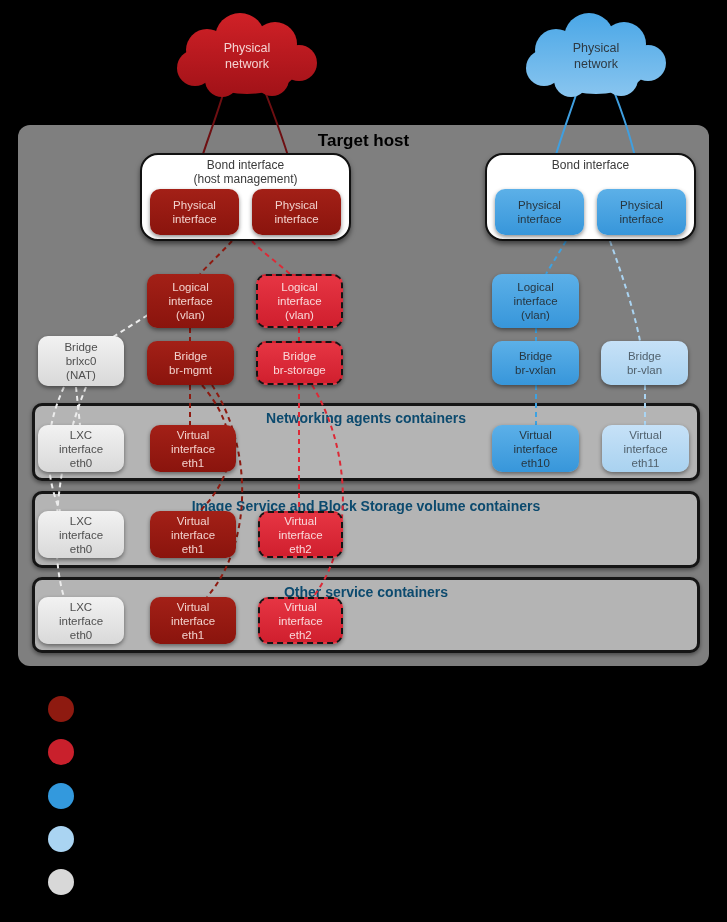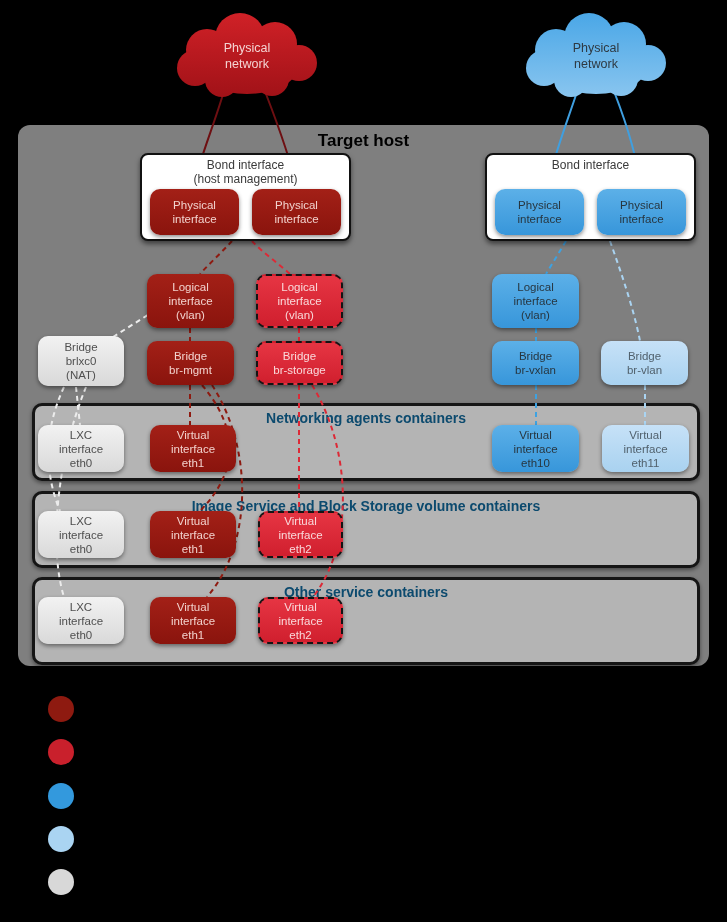--- a/index.html
+++ b/index.html
@@ -25,21 +25,21 @@
         box-shadow:0 2px 4px rgba(0,0,0,.45);box-sizing:border-box;}
   .style-darkred{background:linear-gradient(#a32017,#8a140d);color:#f2d2cd;}
   .style-red{background:linear-gradient(#e63543,#d01f2e);color:#f9d8da;
              border:2.5px dashed #141414;}
   .style-blue{background:linear-gradient(#5cb0e8,#3796da);color:#273640;}
   .style-lightblue{background:linear-gradient(#c6e1f7,#a9d2f0);color:#51616d;}
   .style-gray{background:linear-gradient(#f2f2f2,#d9d9d9);color:#4f4f4f;}
 
   
   .bond{width:211px;height:88px;background:#fff;border:2.5px solid #111;
-        border-radius:8px;box-sizing:border-box;box-shadow:0 3px 5px rgba(0,0,0,.5);}
+        border-radius:18px;box-sizing:border-box;box-shadow:0 3px 5px rgba(0,0,0,.5);}
   .bond-title{position:absolute;left:0;top:3px;width:100%;text-align:center;
         font-size:12px;line-height:14px;color:#3a3a3a;white-space:pre-line;}
   .bond .node{position:absolute;width:89px;height:46px;}
 
   .cloud-label{width:112px;text-align:center;font-size:12.5px;line-height:16px;
         white-space:pre-line;}
   .cloud-label.red{color:#f4d3d2;}
   .cloud-label.blue{color:#2e3942;}
 
   .legend-dot{width:26px;height:26px;border-radius:50%;left:48px;}
@@ -94,21 +94,21 @@
   <div class="host">
     <div class="host-title">Target host</div>
   </div>
 
   <div class="band" style="top:403px;height:78px;">
     <div class="band-title">Networking agents containers</div>
   </div>
   <div class="band" style="top:491px;height:77px;">
     <div class="band-title">Image Service and Block Storage volume containers</div>
   </div>
-  <div class="band" style="top:577px;height:88px;">
+  <div class="band" style="top:577px;height:76px;">
     <div class="band-title">Other service containers</div>
   </div>
 
   <svg class="wires" width="727" height="922" viewBox="0 0 727 922" fill="none">
 
     <path d="M224,91 C214,125 200,158 193,188" stroke="#6e0f12" stroke-width="2"></path>
     <path d="M266,94 C278,125 290,158 297,188" stroke="#6e0f12" stroke-width="2"></path>
     <path d="M577,92 C566,125 553,158 547,188" stroke="#3f9fe0" stroke-width="2"></path>
     <path d="M615,94 C627,125 637,158 641,188" stroke="#3f9fe0" stroke-width="2"></path>
 

